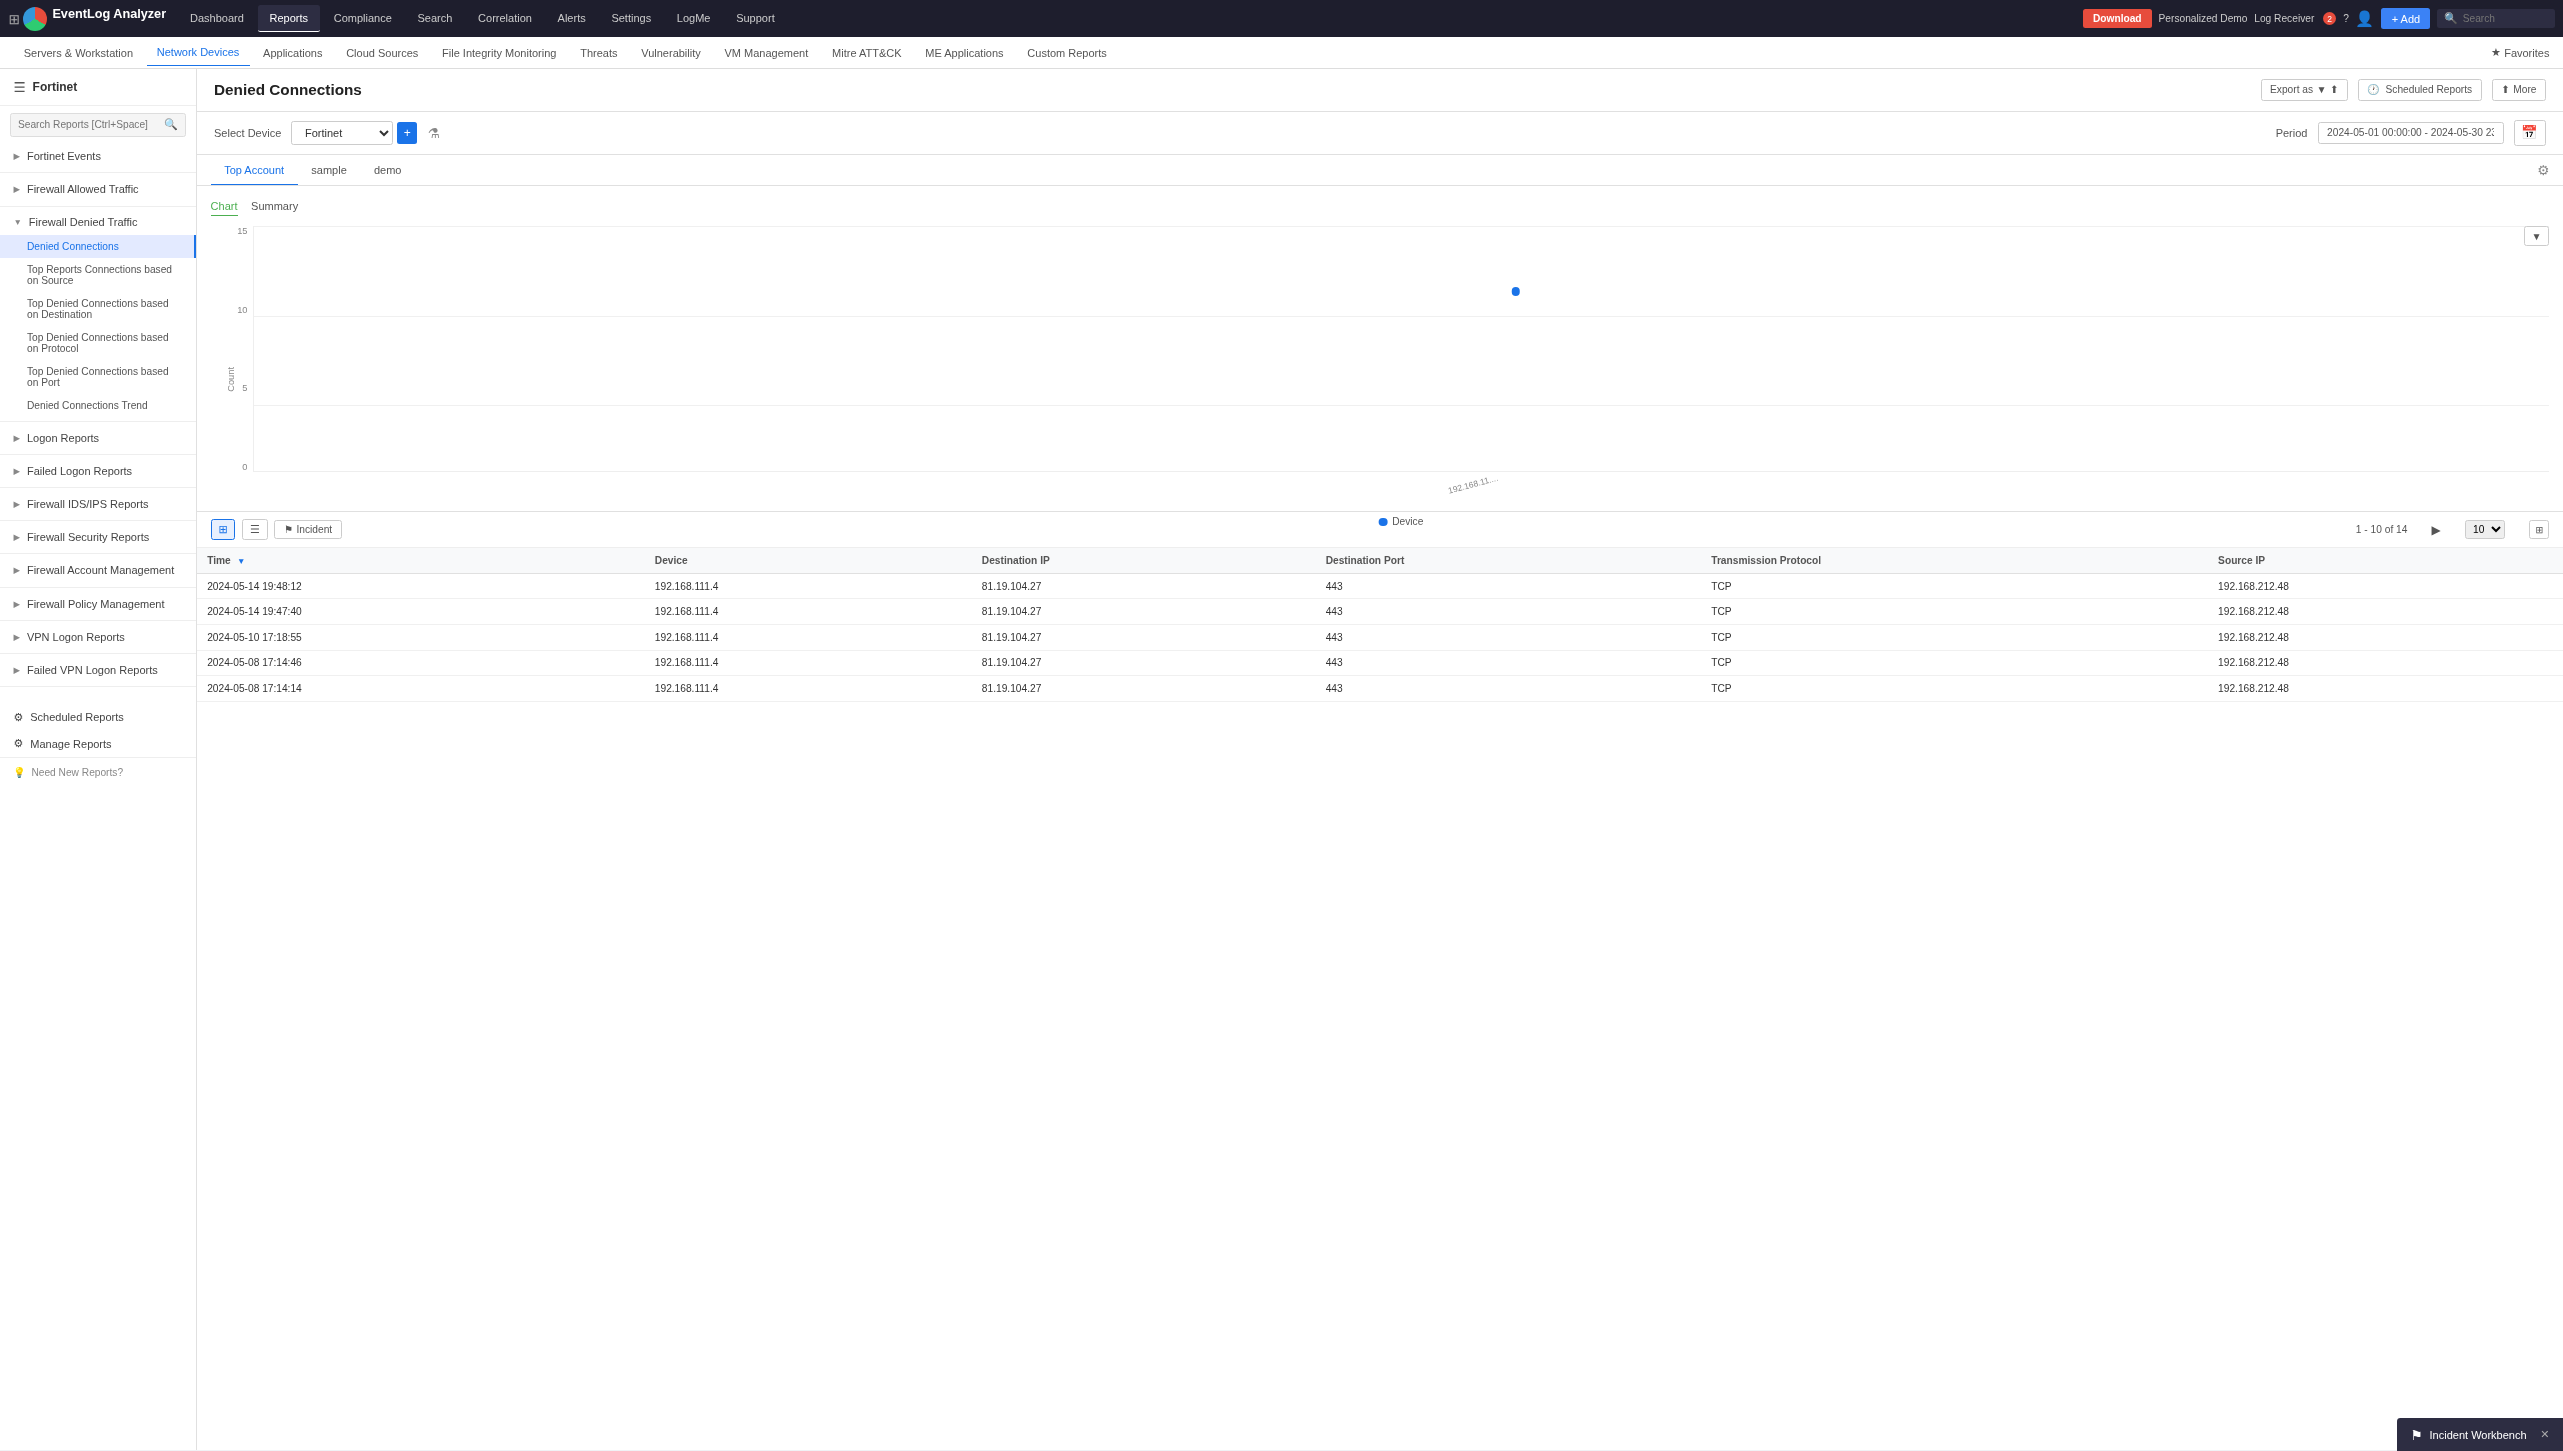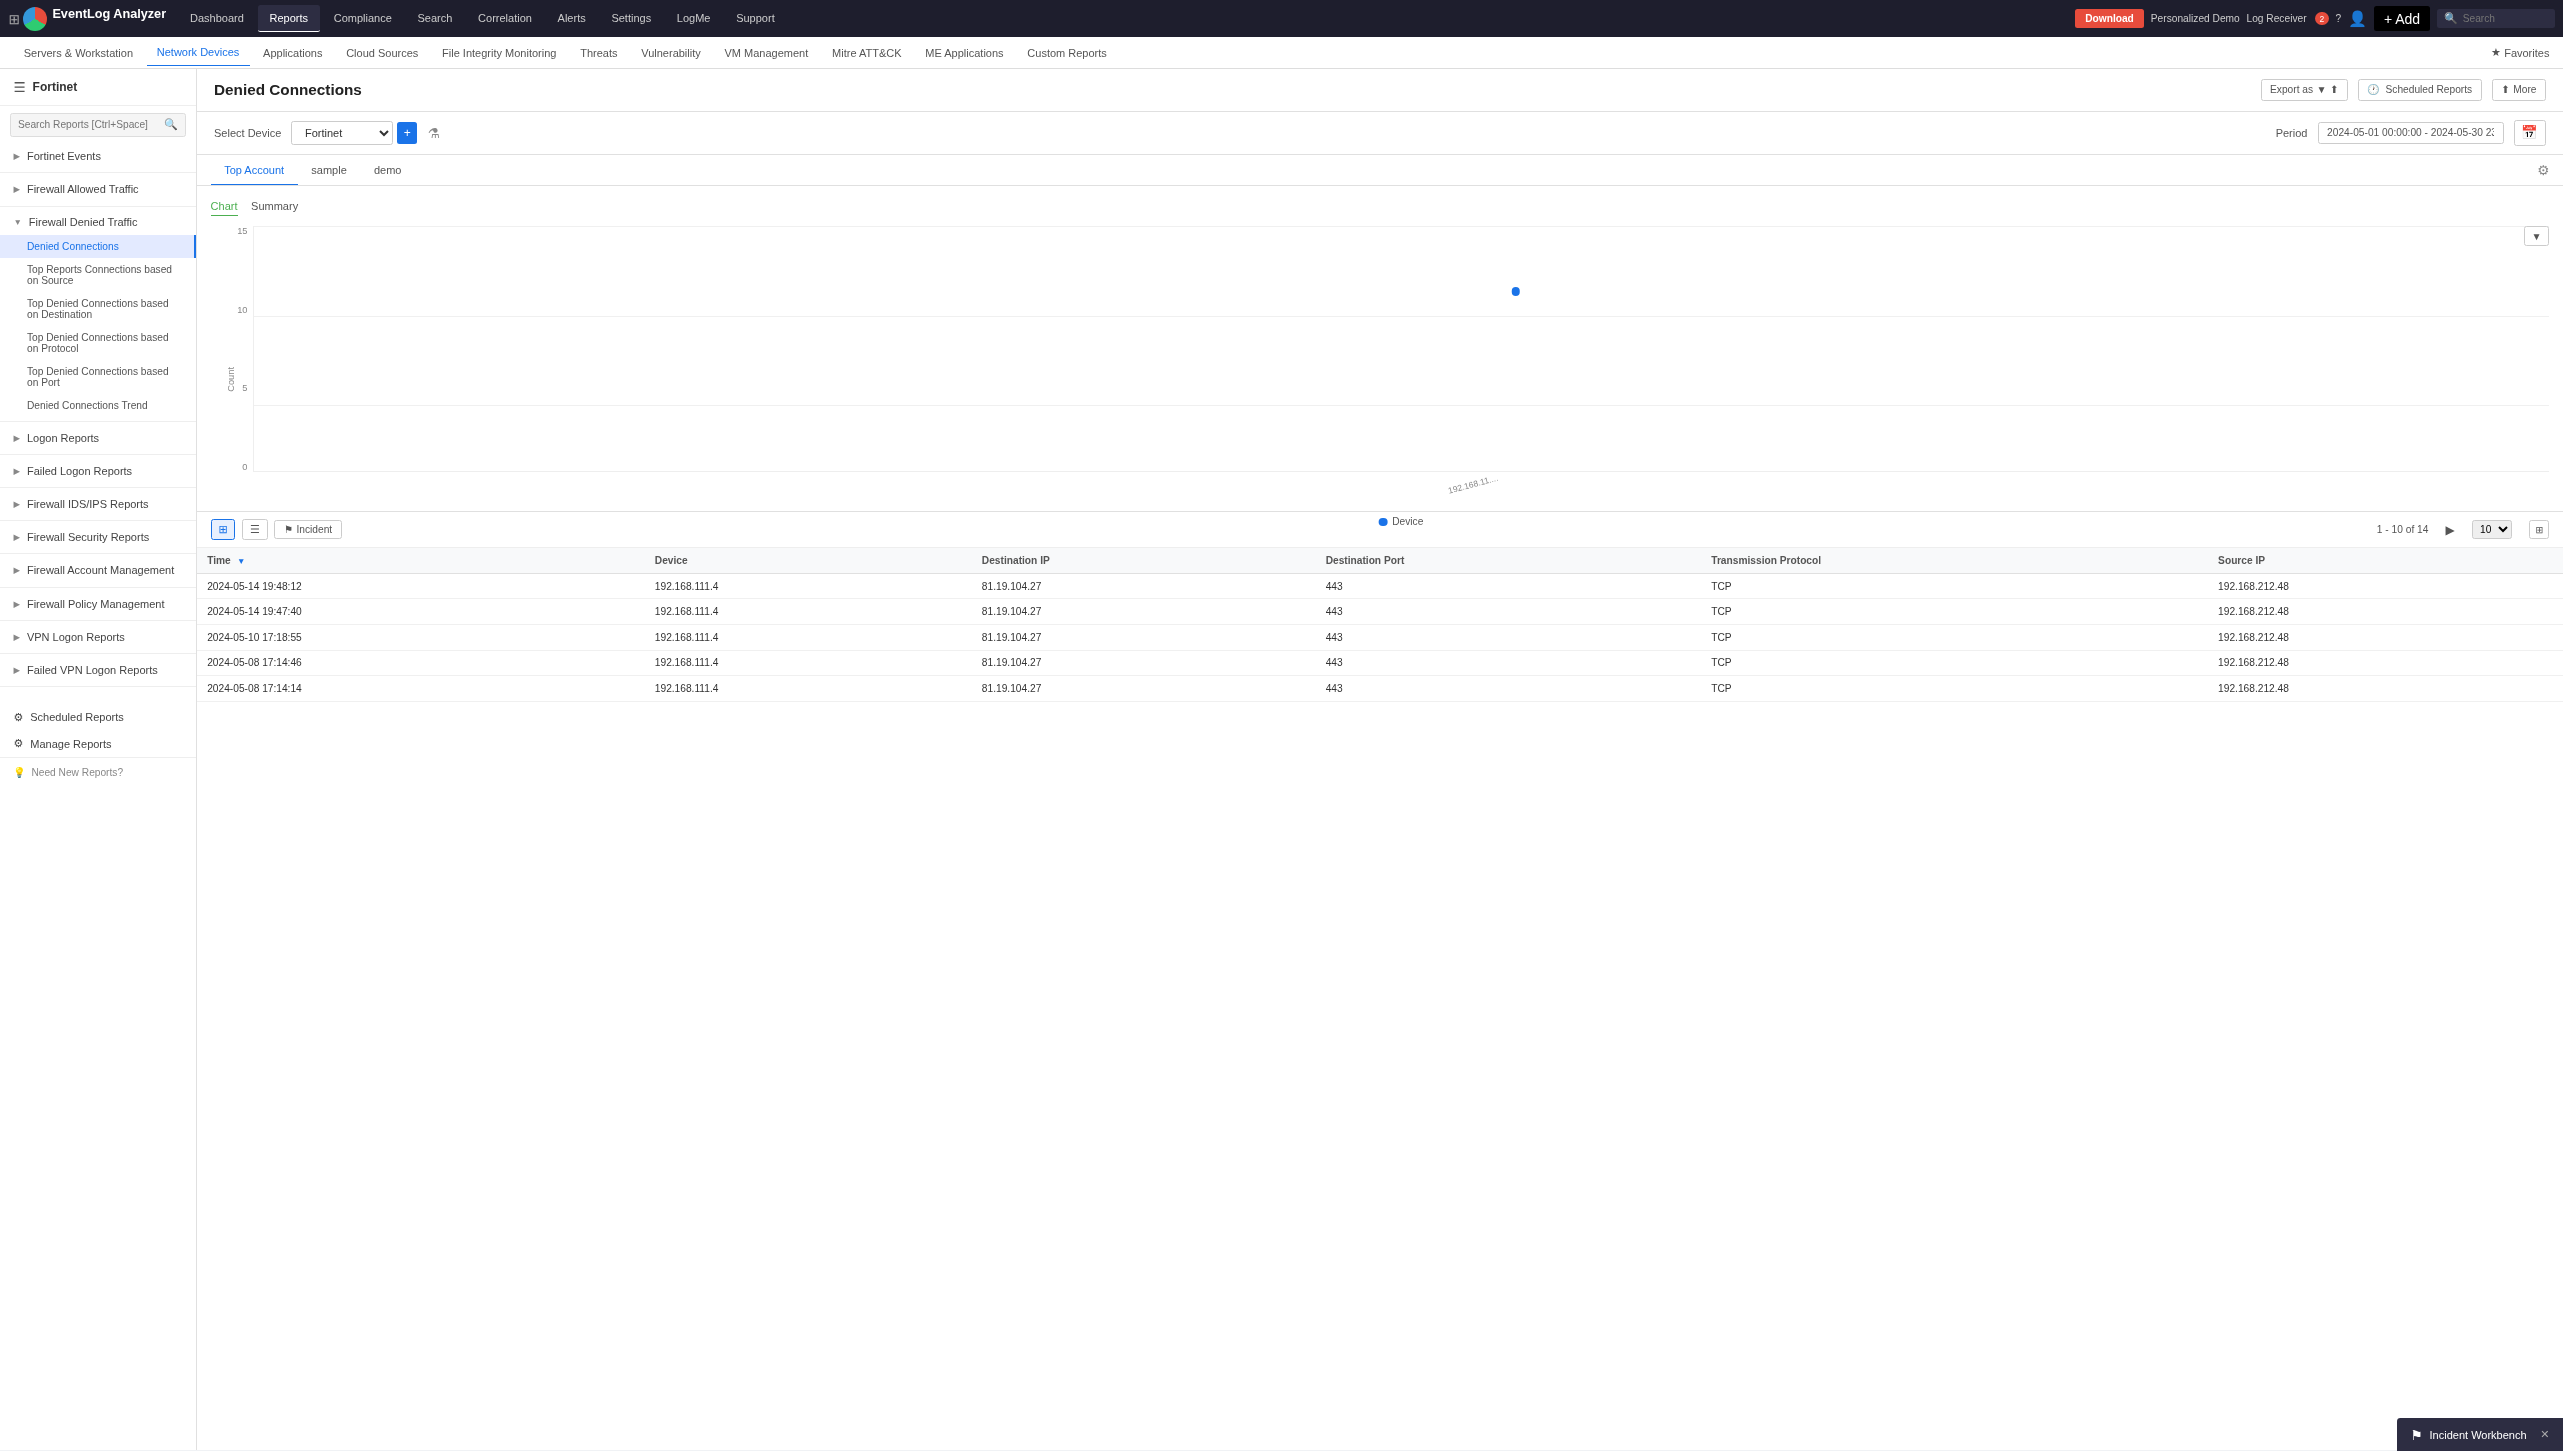--- a/index.html
+++ b/index.html
@@ -56,25 +56,25 @@
       color: white;
       border-radius: 50%;
       width: 13.6px; height: 13.6px;
       font-size: 8.5px;
       display: inline-flex;
       align-items: center;
       justify-content: center;
       margin-left: 1.7px;
     }
     .add-btn {
-      background: #000000;
+      background: #3b82f6;
       color: white;
       padding: 4.2px 10.2px;
       border-radius: 2.5px;
-      font-size: 14px;
+      font-size: 11px;
       cursor: pointer;
       border: none;
     }
     .search-box-top {
       display: flex;
       align-items: center;
       background: #2d2d42;
       border-radius: 2.5px;
       padding: 3.4px 6.8px;
       gap: 5.1px;
@@ -379,21 +379,21 @@
       padding: 3.4px 8.5px;
       border-radius: 2.5px;
       cursor: pointer;
       font-size: 10.2px;
       color: #555;
     }
     .pagination {
       margin-left: auto;
       display: flex;
       align-items: center;
-      gap: 17px;
+      gap: 24px;
       font-size: 10.2px;
       color: #555;
     }
     .page-nav-btn {
       border: none;
       background: none;
       cursor: pointer;
       color: #555;
       font-size: 12px;
     }

